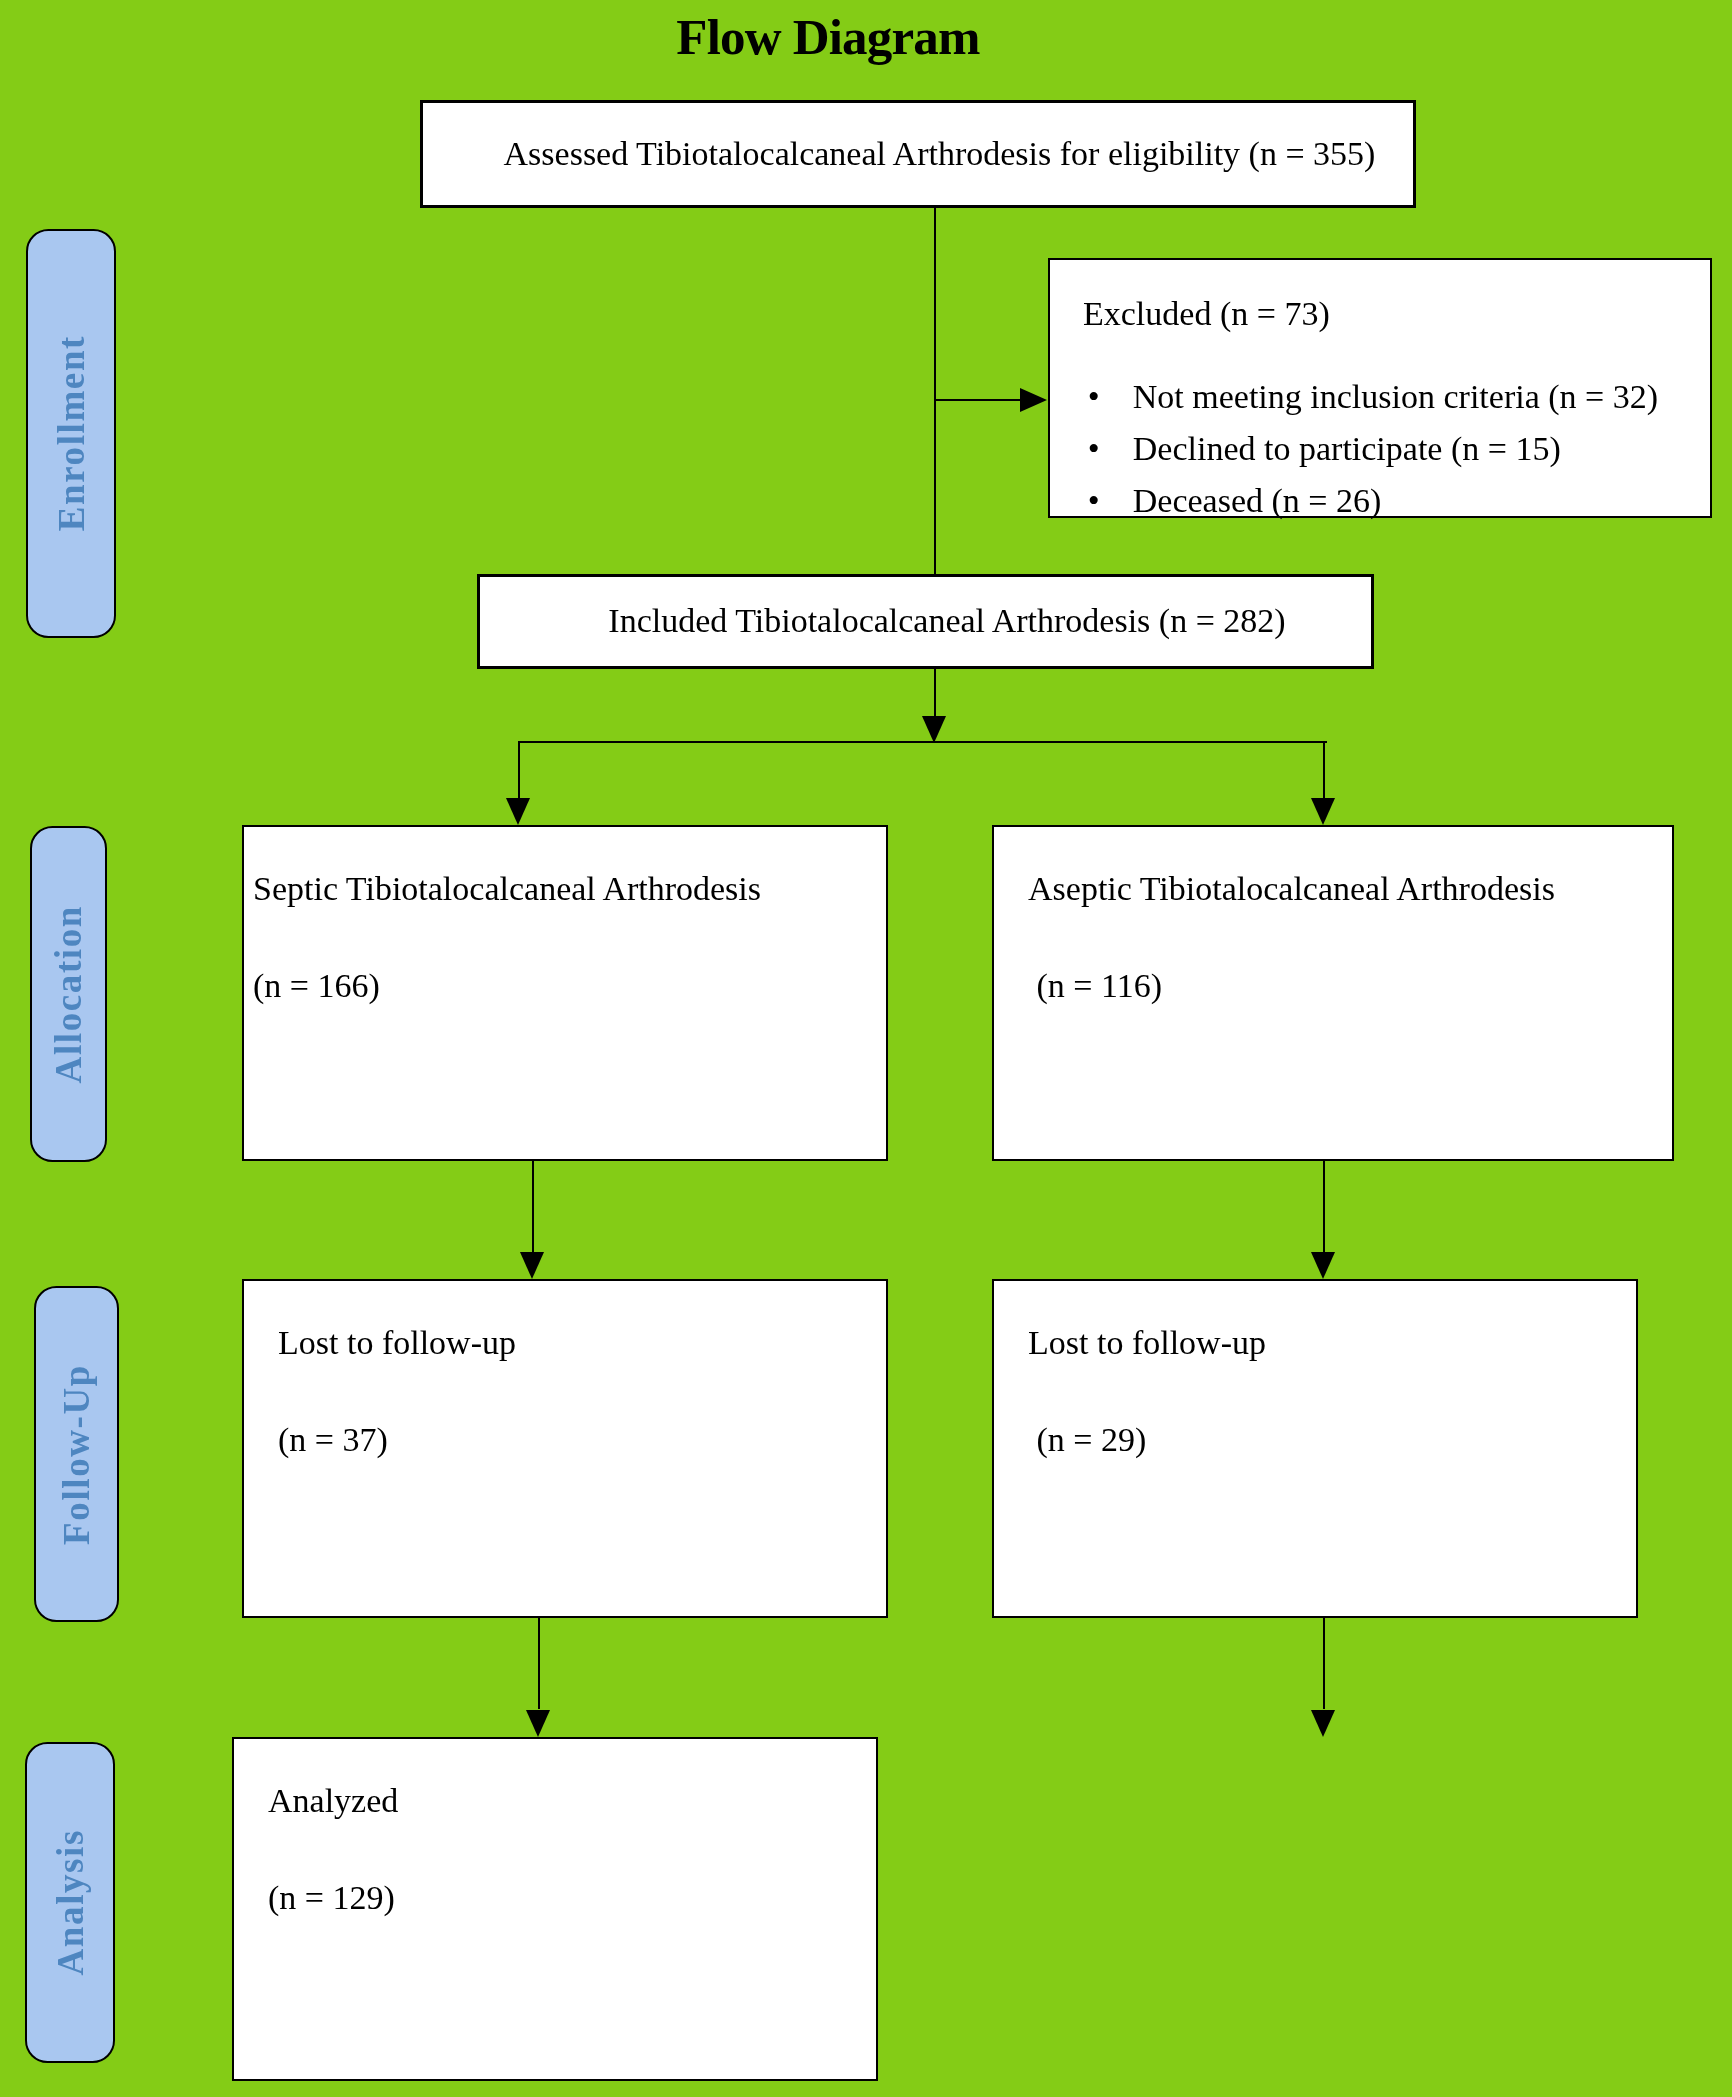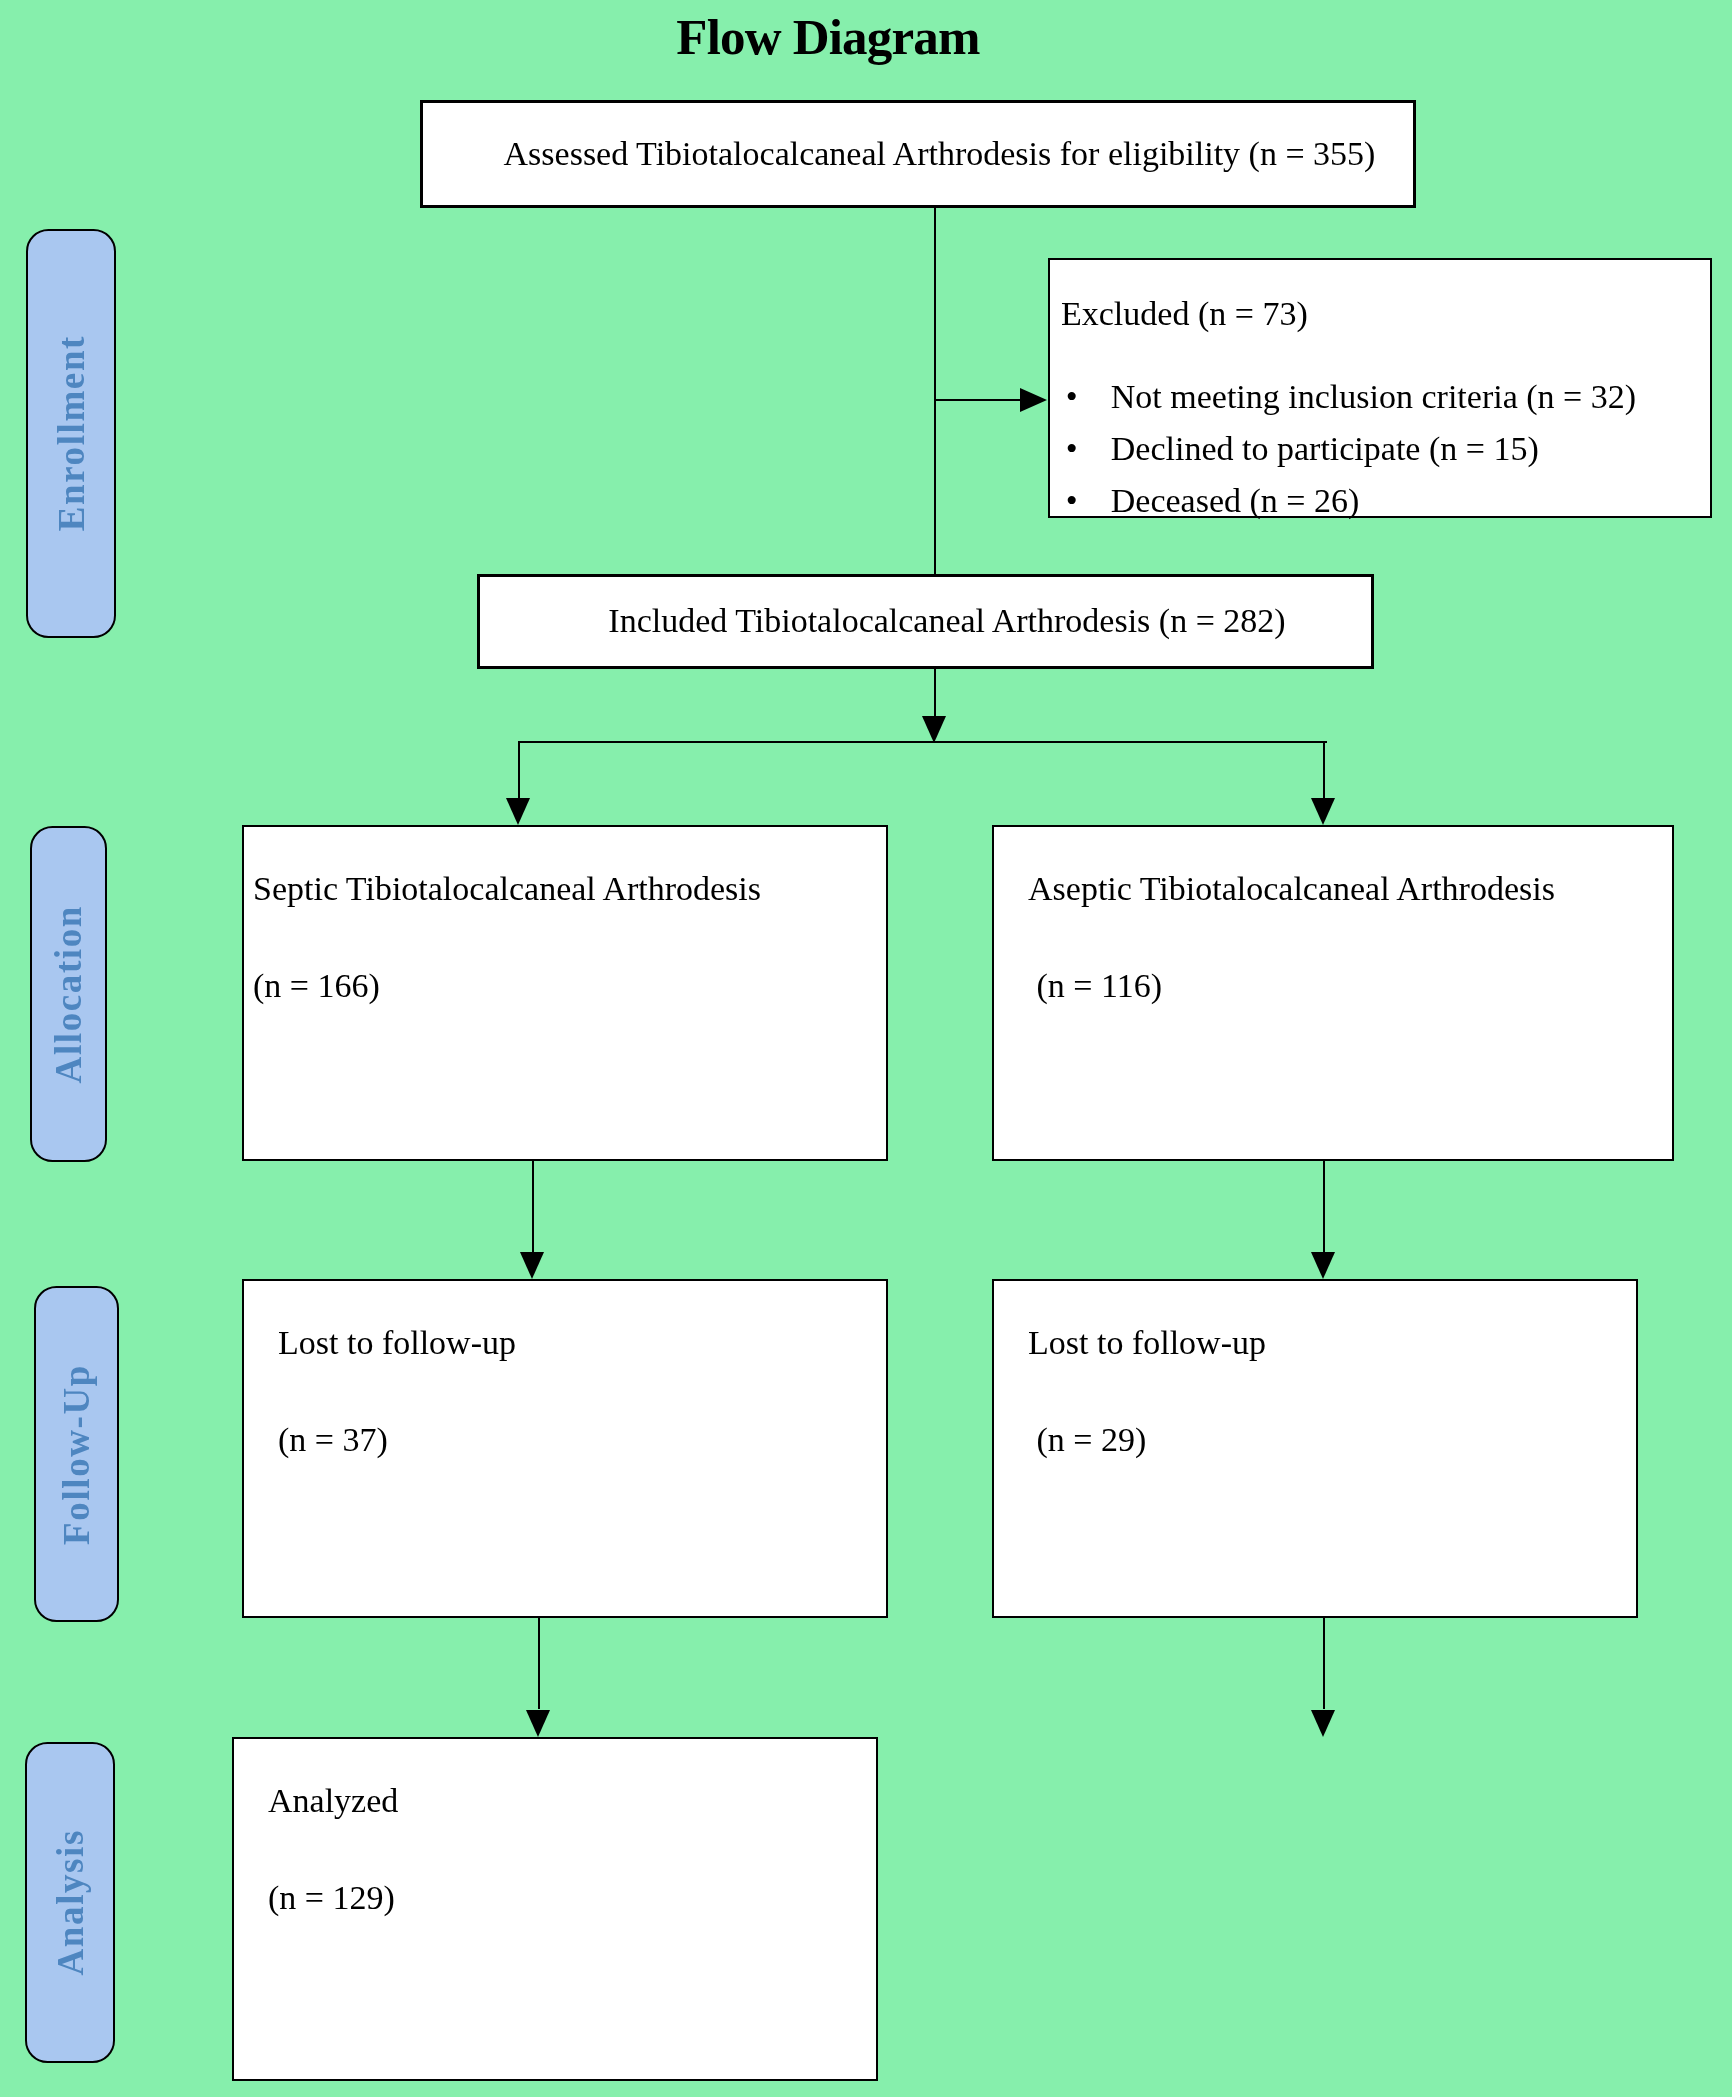--- a/index.html
+++ b/index.html
@@ -5,21 +5,21 @@
   :root{
     --stage-fill:#A9C7F0;
     --stage-text:#4E86C0;
     --ink:#000000;
   }
   html,body{margin:0;padding:0;background:#ffffff;}
   .canvas{
     position:relative;
     width:1732px;
     height:2097px;
-    background:#86efac;
+    background:#84cc16;
     font-family:"Liberation Serif","DejaVu Serif",serif;
     color:#000;
     overflow:hidden;
   }
   .diagram-title{
     position:absolute;
     left:420px; top:8px; width:816px;
     text-align:center;
     font-size:51px;
     font-weight:bold;
@@ -84,21 +84,21 @@
 
   <div class="fbox thick center" style="left:420px;top:100px;width:996px;height:108px;">
     <span>Assessed Tibiotalocalcaneal Arthrodesis for eligibility (n = 355)</span>
   </div>
 
   <div class="vline" style="left:934px;top:206px;height:368px;"></div>
 
   <div class="hline" style="left:935px;top:399px;width:86px;"></div>
   <div class="arrow-right" style="left:1020px;top:388px;"></div>
 
-  <div class="fbox" style="left:1048px;top:258px;width:664px;height:260px;padding:34px 11px;box-sizing:border-box;">
+  <div class="fbox" style="left:1048px;top:258px;width:664px;height:260px;padding:34px 33px;box-sizing:border-box;">
     <div class="excl-title">Excluded (n = 73)</div>
     <div class="bullets">
       <div class="bullet-row">
         <span class="dot">•</span>
         <span>Not meeting inclusion criteria (n = 32)</span>
       </div>
       <div class="bullet-row">
         <span class="dot">•</span>
         <span>Declined to participate (n = 15)</span>
       </div>

